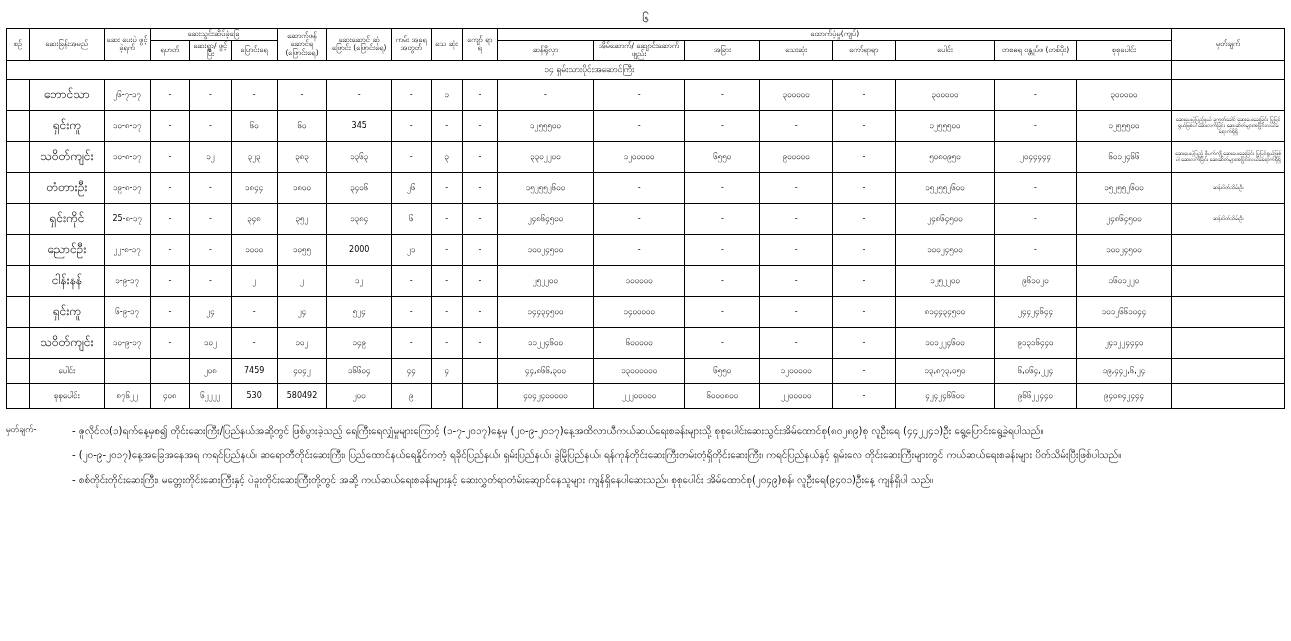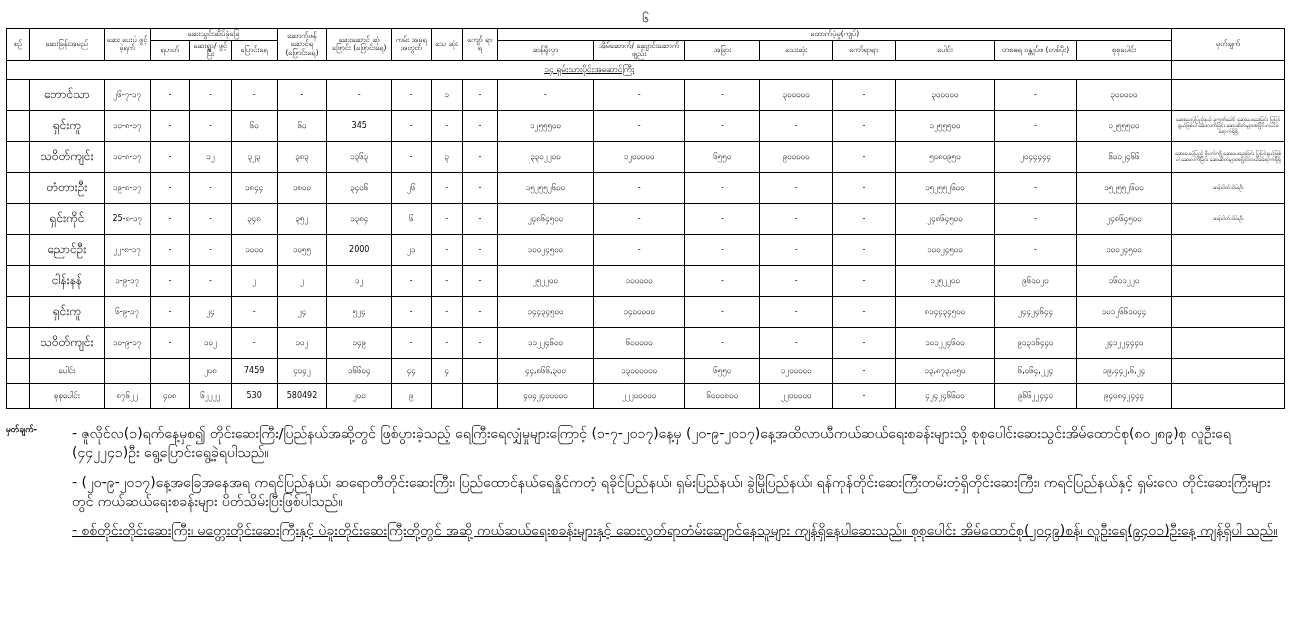--- a/index.html
+++ b/index.html
@@ -46,21 +46,20 @@
     font-size: 7.5px;
   }
   .hdr-group {
     font-size: 7.5px;
   }
   .row-section td {
     text-align: left;
     font-size: 8.5px;
     padding-left: 6px;
     height: 16px;
-    text-decoration: underline;
   }
   .cell-name {
     text-align: left;
     padding-left: 4px;
     font-size: 12px;
   }
   .cell-num {
     text-align: center;
     font-size: 8px;
   }
@@ -87,32 +86,31 @@
   }
   .notes-table {
     width: 100%;
     border-collapse: collapse;
   }
   .notes-label {
     width: 62px;
     vertical-align: top;
     padding-left: 6px;
     font-size: 8.5px;
-    font-weight: bold;
   }
   .notes-body {
     vertical-align: top;
   }
   .note-line {
     margin-bottom: 11px;
-    font-size: 14px;
+    font-size: 10px;
     line-height: 1.35;
     padding-left: 2px;
   }
-  .note-line:last-child { margin-bottom: 0; text-decoration: underline; }
+  .note-line:last-child { margin-bottom: 0; }
 </style>
 </head>
 <body>
 
 <div class="page-number">၆</div>
 
 <div class="table-wrap">
   <table class="sheet">
     <colgroup>
       <col style="width:22px">

